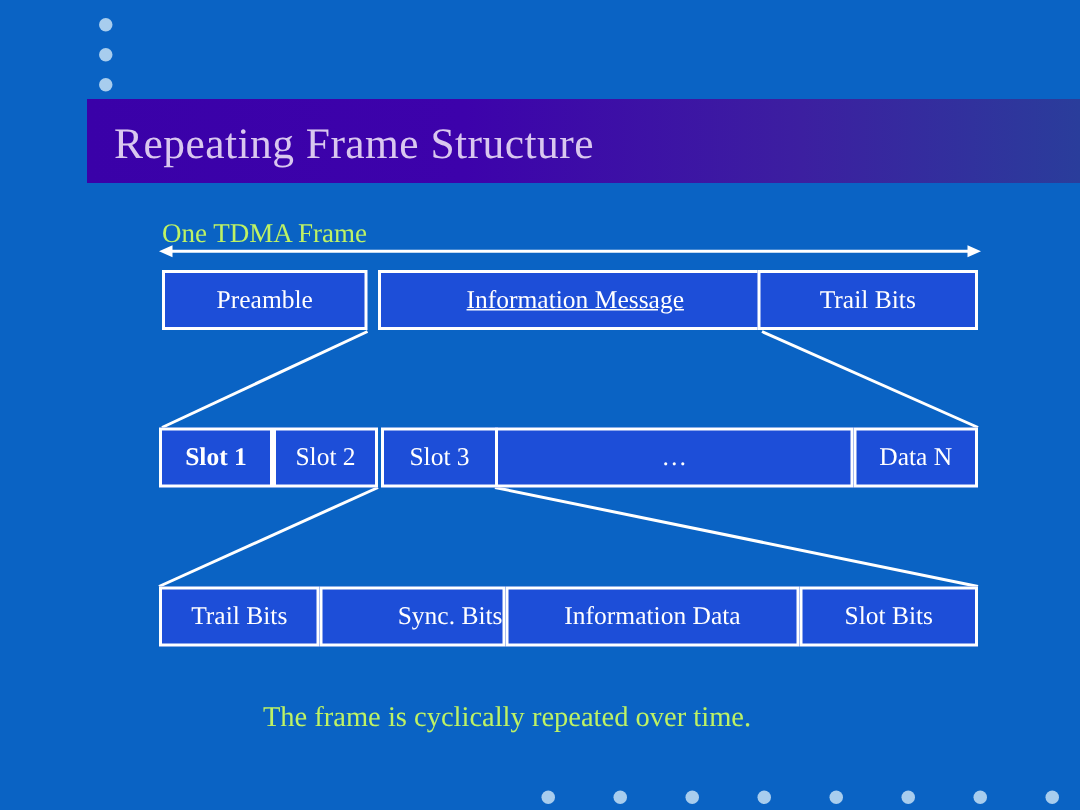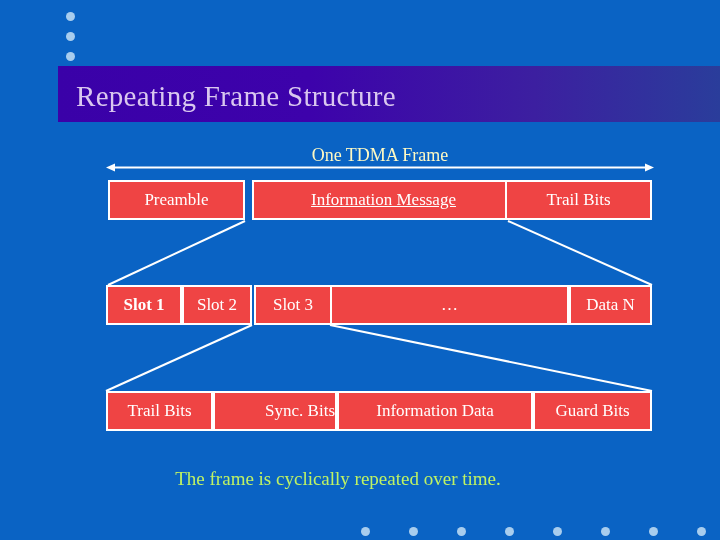--- a/index.html
+++ b/index.html
@@ -21,29 +21,29 @@
   }
   #title-text{
     position:absolute;left:76px;top:74px;width:600px;height:44px;
     color:#d9c7ef;font-size:29px;line-height:44px;
     letter-spacing:.3px;white-space:nowrap;
   }
 
   
   #frame-label{
     position:absolute;left:108px;top:144px;width:544px;
-    text-align:center;color:#fef9c3;font-size:18px;line-height:22px;
+    text-align:left;color:#bef264;font-size:18px;line-height:22px;
   }
   #frame-arrow{position:absolute;left:106px;top:162px;width:548px;height:11px;}
 
   
   .row{position:absolute;height:40px;}
   .cell{
     position:absolute;top:0;height:40px;
-    background:#ef4444;
+    background:#1d4ed8;
     border:2px solid #ffffff;
     box-sizing:border-box;
     color:#ffffff;font-size:17px;
     display:flex;align-items:center;justify-content:center;
     white-space:nowrap;
   }
   #row1{left:108px;top:180px;width:544px;}
   #row2{left:106px;top:285px;width:546px;}
   #row3{left:106px;top:391px;width:546px;}
 
@@ -127,18 +127,18 @@
       <div class="cell" style="left: 0px; width: 107px;">
         <span>Trail Bits</span>
       </div>
       <div class="cell" style="left: 107px; width: 124px; justify-content: flex-end;">
         <span>Sync. Bits</span>
       </div>
       <div class="cell" style="left: 231px; width: 196px;">
         <span>Information Data</span>
       </div>
       <div class="cell" style="left: 427px; width: 119px;">
-        <span>Guard Bits</span>
+        <span>Slot Bits</span>
       </div>
     </div>
 
   <div id="caption">The frame is cyclically repeated over time.</div>
 </div>
 
 </body></html>

